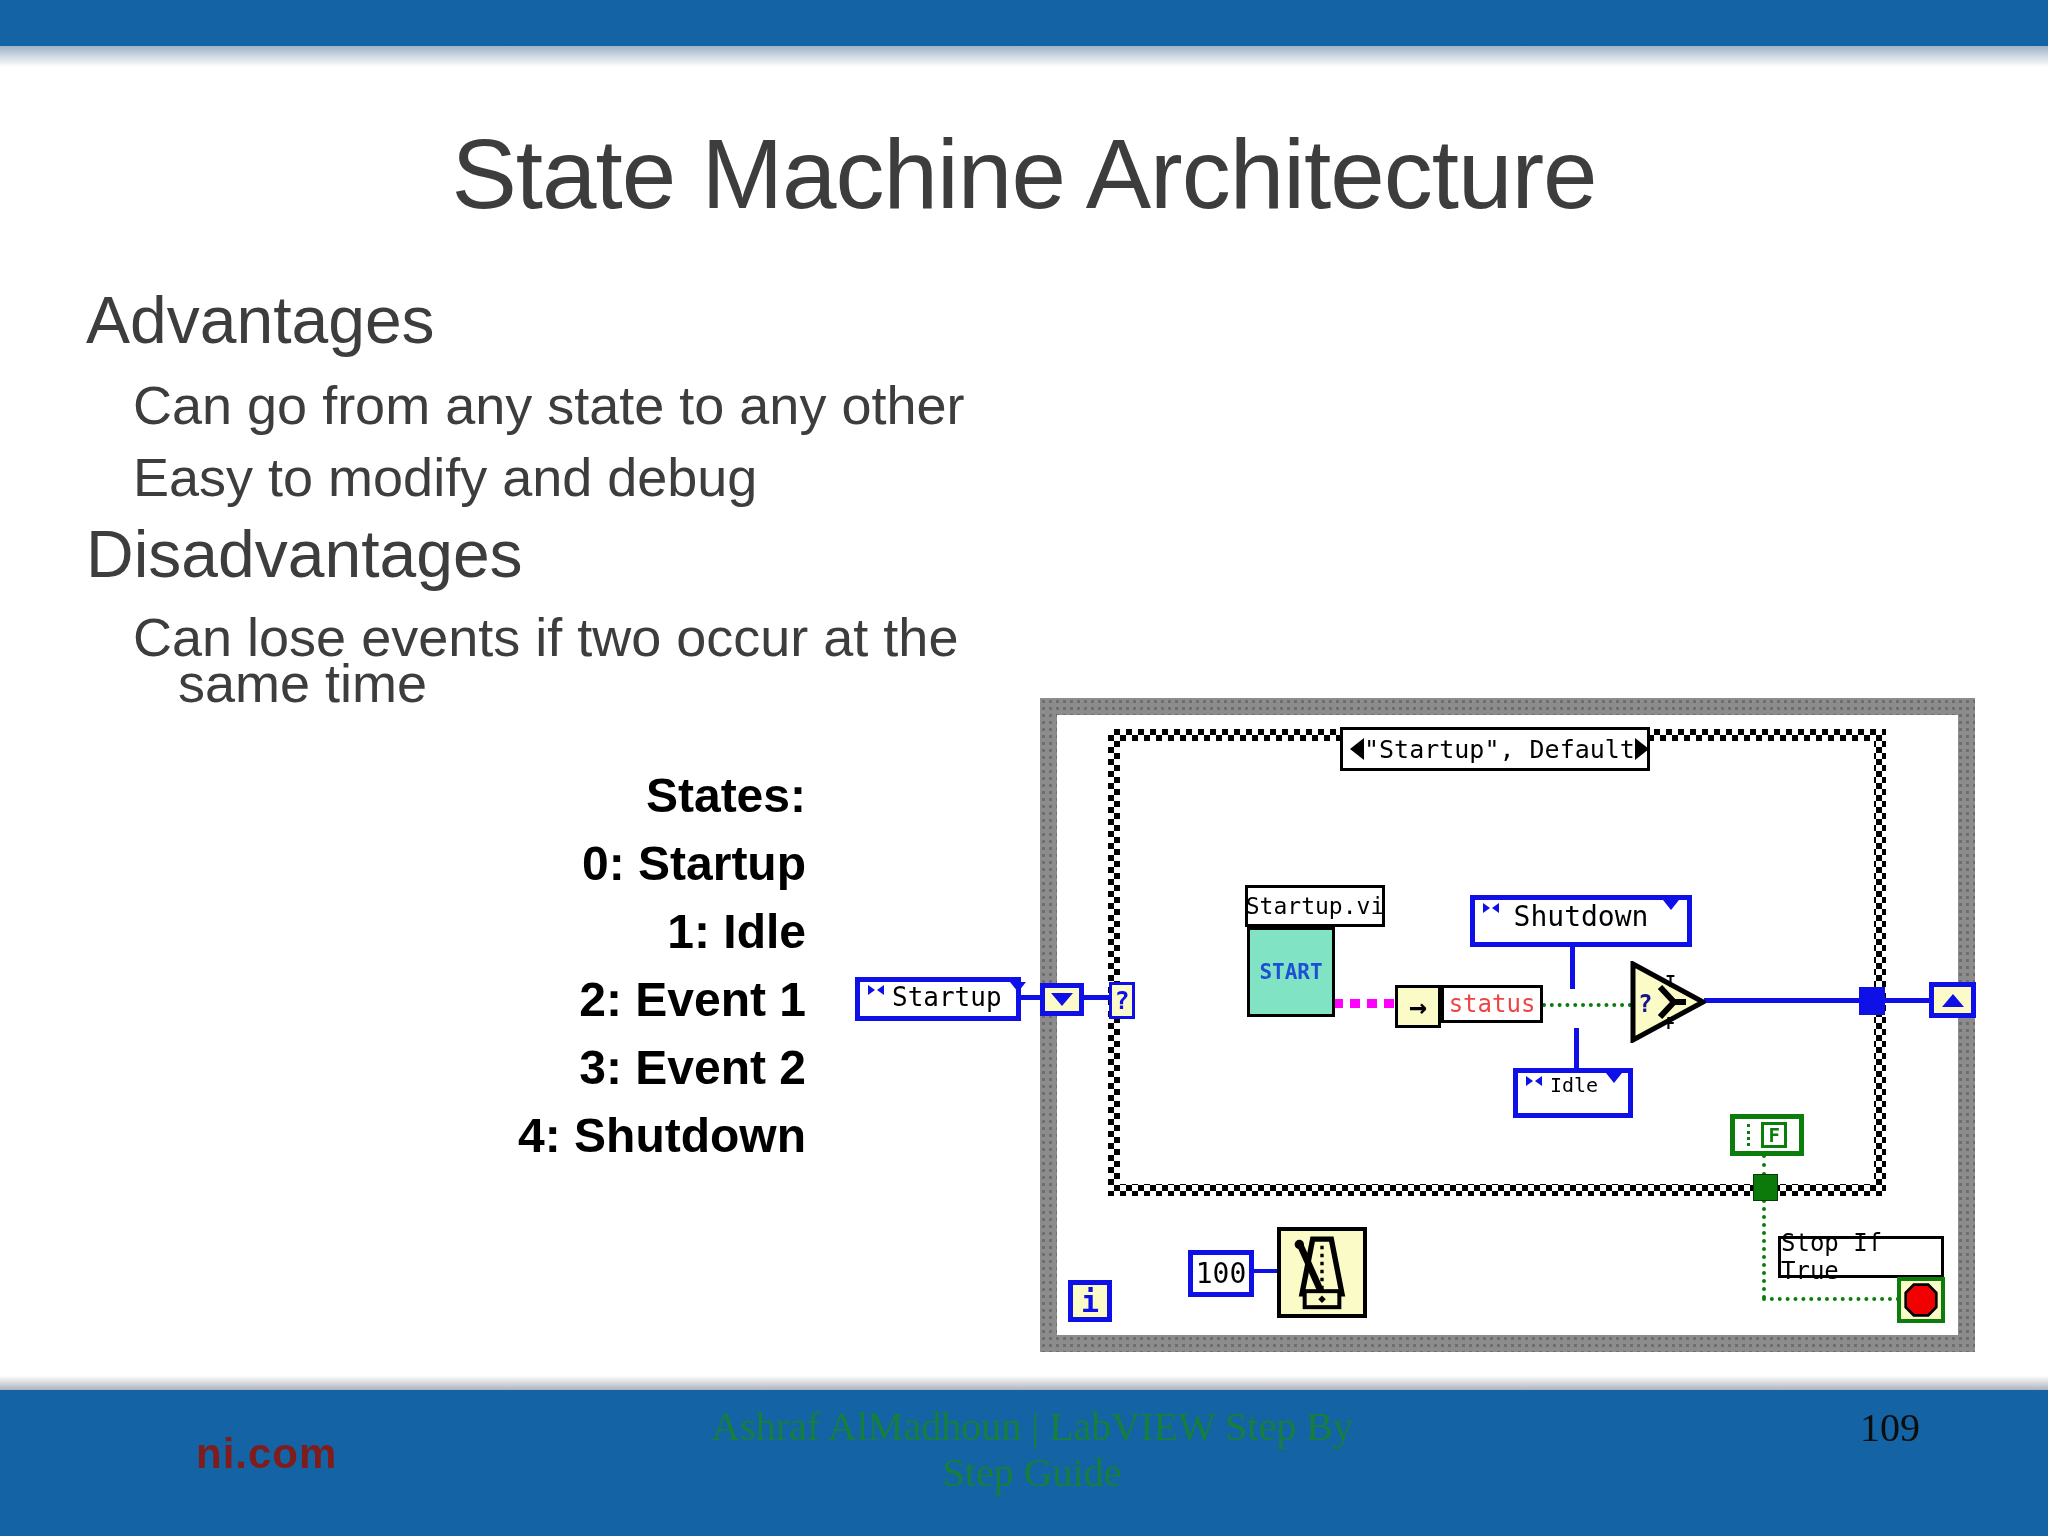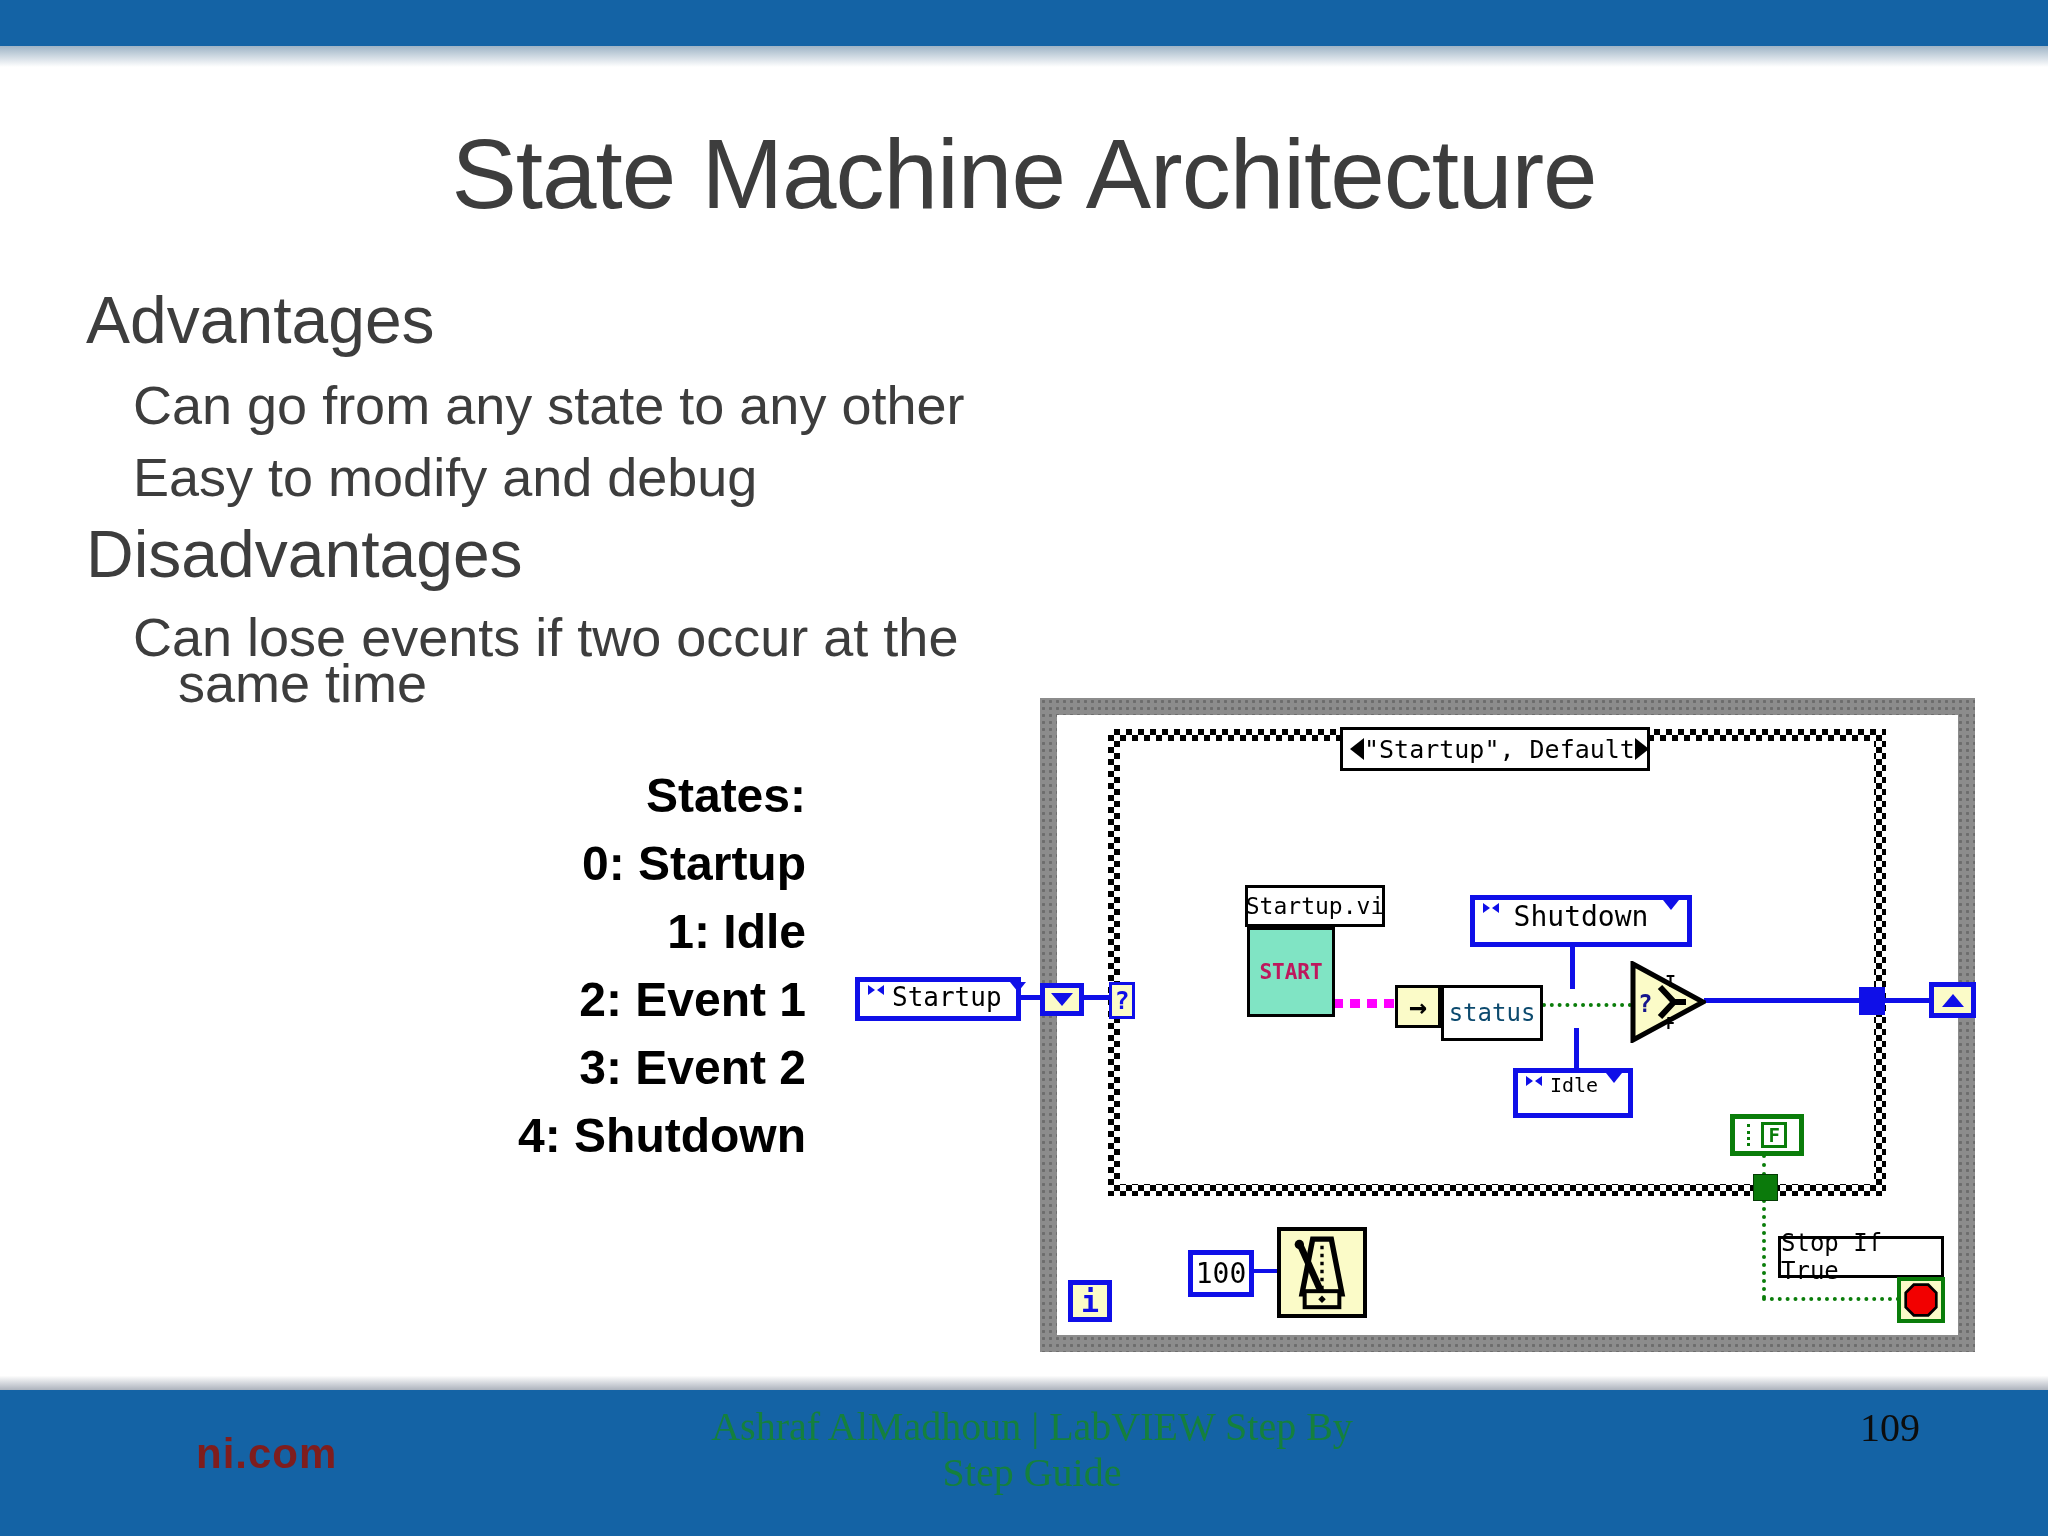--- a/index.html
+++ b/index.html
@@ -79,25 +79,25 @@
   .sr-box{border:5px solid #0f0fe8;background:#fbfbc8;display:flex;align-items:center;
     justify-content:center;box-sizing:border-box;z-index:7;}
   .selector-q{left:1109px;top:982px;width:26px;height:37px;border:3px solid #0f0fe8;
     background:#fbfbc8;color:#0f0fe8;font-size:25px;font-weight:bold;z-index:7;}
   .sr-square{left:1859px;top:987px;width:26px;height:28px;background:#0f0fe8;z-index:7;}
   .green-square{left:1753px;top:1174px;width:25px;height:27px;background:#0b7a0b;
     border:1px solid #043c04;box-sizing:border-box;z-index:7;}
 
   .subvi-label{left:1245px;top:885px;width:140px;height:42px;font-size:23px;z-index:6;}
   .subvi{left:1247px;top:927px;width:88px;height:90px;border:3px solid #000;
-    background:#80e4c4;color:#be185d;font-size:21px;font-weight:bold;z-index:6;
+    background:#80e4c4;color:#1d4ed8;font-size:21px;font-weight:bold;z-index:6;
     font-family:"DejaVu Sans Mono", monospace;}
   .unbundle-arrow{left:1395px;top:985px;width:46px;height:43px;background:#fbfbc8;
     border:3px solid #000;font-size:30px;font-weight:900;color:#000;z-index:6;}
-  .status-box{left:1441px;top:985px;width:102px;height:56px;font-size:24px;color:#0c4a6e;z-index:6;}
+  .status-box{left:1441px;top:985px;width:102px;height:38px;font-size:24px;color:#ef4444;z-index:6;}
 
   .bool-const{left:1730px;top:1114px;width:74px;height:42px;border:5px solid #0a7d0a;
     background:#fff;display:flex;align-items:center;justify-content:space-evenly;
     box-sizing:border-box;z-index:6;}
   .bool-squiggle{width:0;height:22px;border-left:3px dotted #0a7d0a;}
   .bool-f{width:26px;height:26px;border:3px solid #0a7d0a;box-sizing:border-box;
     display:flex;align-items:center;justify-content:center;color:#0a7d0a;
     font-weight:bold;font-size:19px;font-family:"DejaVu Sans Mono", monospace;}
   .stop-label{left:1778px;top:1236px;width:166px;height:42px;font-size:24px;z-index:6;}
   .stop-term{left:1897px;top:1277px;width:48px;height:46px;border:4px solid #0a7d0a;

